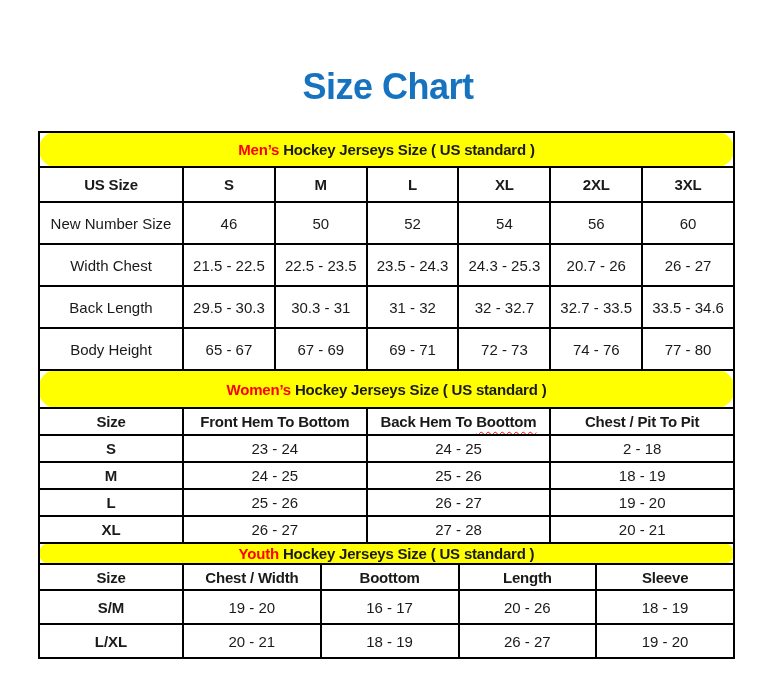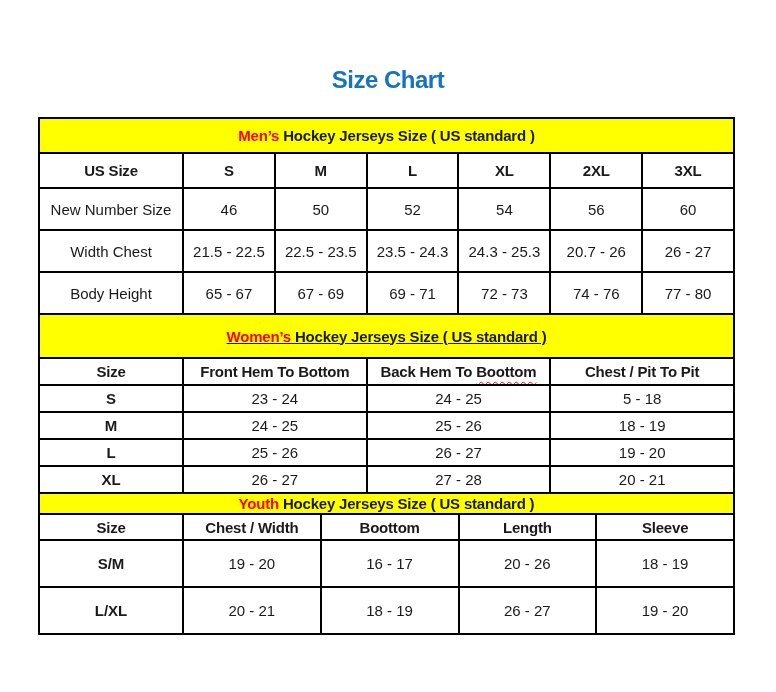--- a/index.html
+++ b/index.html
@@ -16,21 +16,21 @@
     width: 776px;
     height: 692px;
     background: #ffffff;
     overflow: hidden;
     font-family: "Liberation Sans", "DejaVu Sans", sans-serif;
     color: var(--text_color);
   }
   .title {
     margin: 66px 0 23px 0;
     text-align: center;
-    font-size: 24px;
+    font-size: 36px;
     font-weight: bold;
     color: var(--title_blue);
     letter-spacing: -0.5px;
   }
   .tables-wrap {
     margin-left: 38px;
     width: 697px;
   }
   table.size-table {
     width: 697px;
@@ -46,34 +46,35 @@
     font-size: 15px;
     overflow: hidden;
     white-space: nowrap;
   }
   col.label-col { width: 144px; }
   .band-cell {
     background: var(--band_bg);
     font-weight: bold;
     font-size: 17px;
     letter-spacing: -0.2px;
+    border-radius: 17px;
   }
   .band-cell .accent { color: var(--accent_red); }
   th { font-weight: bold; letter-spacing: -0.2px; }
   td.row-label { font-weight: normal; }
   .t-womens td.row-label, .t-youth td.row-label { font-weight: bold; }
   .t-mens  .band-cell { height: 35px; }
   .t-mens  th { height: 35px; }
   .t-mens  td { height: 42px; }
-  .t-womens .band-cell { height: 44px; text-decoration: underline; }
+  .t-womens .band-cell { height: 38px; }
   .t-womens th { height: 27px; }
   .t-womens td { height: 27px; }
   .t-youth .band-cell { height: 20px; }
   .t-youth th { height: 26px; }
-  .t-youth td { height: 47px; }
+  .t-youth td { height: 34px; }
   .squiggle {
     text-decoration-line: underline;
     text-decoration-style: wavy;
     text-decoration-color: var(--accent_red);
     text-decoration-thickness: 1px;
     text-underline-offset: 4px;
   }
 </style>
 </head>
 <body>
@@ -116,20 +117,29 @@
           <tr>
             <td class="row-label">Width Chest</td>
             <td class="value-cell">21.5 - 22.5</td>
             <td class="value-cell">22.5 - 23.5</td>
             <td class="value-cell">23.5 - 24.3</td>
             <td class="value-cell">24.3 - 25.3</td>
             <td class="value-cell">20.7 - 26</td>
             <td class="value-cell">26 - 27</td>
           </tr>
           <tr>
+            <td class="row-label">Back Length</td>
+            <td class="value-cell">29.5 - 30.3</td>
+            <td class="value-cell">30.3 - 31</td>
+            <td class="value-cell">31 - 32</td>
+            <td class="value-cell">32 - 32.7</td>
+            <td class="value-cell">32.7 - 33.5</td>
+            <td class="value-cell">33.5 - 34.6</td>
+          </tr>
+          <tr>
             <td class="row-label">Body Height</td>
             <td class="value-cell">65 - 67</td>
             <td class="value-cell">67 - 69</td>
             <td class="value-cell">69 - 71</td>
             <td class="value-cell">72 - 73</td>
             <td class="value-cell">74 - 76</td>
             <td class="value-cell">77 - 80</td>
           </tr>
         </tbody>
       </table>
@@ -147,21 +157,21 @@
           <tr>
             <th>Size</th>
             <th>Front Hem To Bottom</th>
             <th>Back Hem To <span class="squiggle">Boottom</span></th>
             <th>Chest / Pit To Pit</th>
           </tr>
           <tr>
             <td class="row-label">S</td>
             <td class="value-cell">23 - 24</td>
             <td class="value-cell">24 - 25</td>
-            <td class="value-cell">5 - 18</td>
+            <td class="value-cell">2 - 18</td>
           </tr>
           <tr>
             <td class="row-label">M</td>
             <td class="value-cell">24 - 25</td>
             <td class="value-cell">25 - 26</td>
             <td class="value-cell">18 - 19</td>
           </tr>
           <tr>
             <td class="row-label">L</td>
             <td class="value-cell">25 - 26</td>

